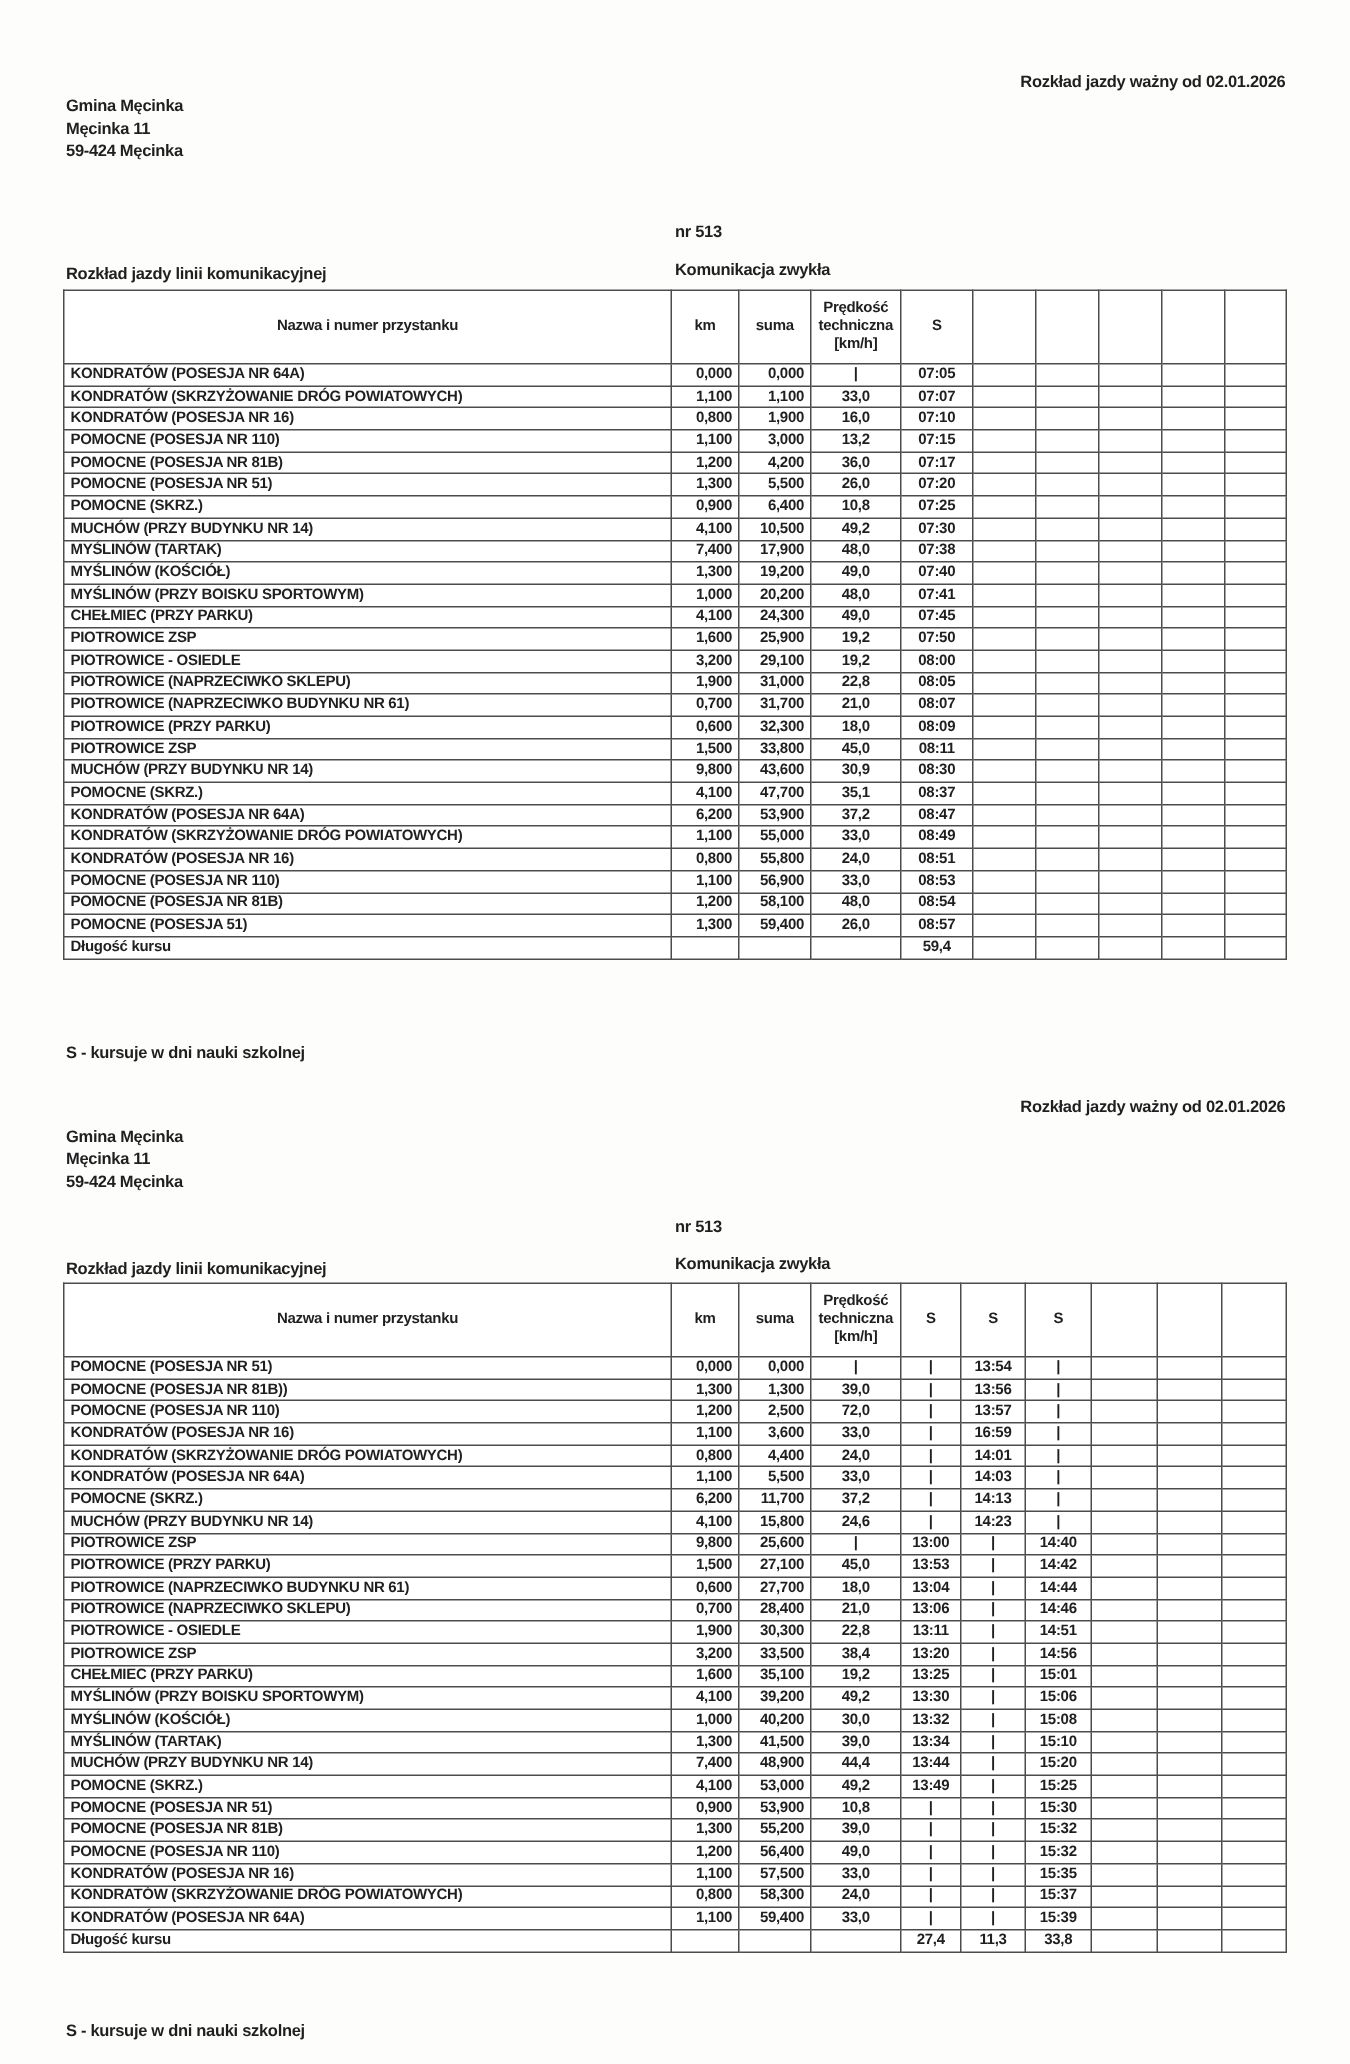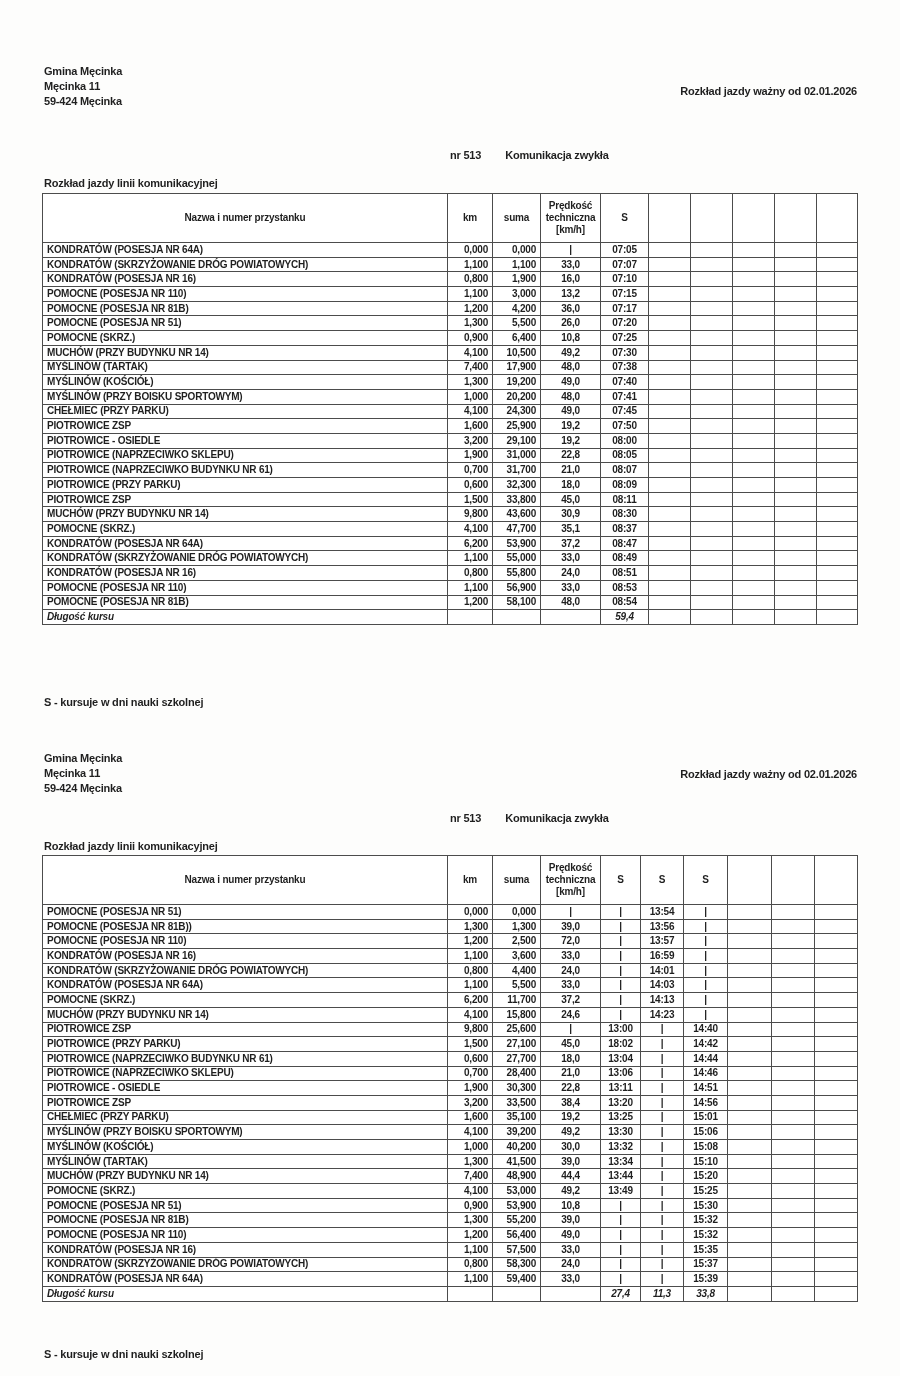--- a/index.html
+++ b/index.html
@@ -6,24 +6,24 @@
   body{
     width:900px;height:1376px;
     background:#fdfdfc;
     position:relative;
     font-family:"Liberation Sans", sans-serif;
     color:#1f1f1f;
     -webkit-font-smoothing:antialiased;
   }
   .abs{position:absolute;}
   .hdr-text{font-size:11px;font-weight:bold;letter-spacing:-0.2px;line-height:14.5px;}
-  .date-line{right:43px;text-align:right;margin-top:36px;}
+  .date-line{right:43px;text-align:right;}
   .addr div{line-height:14.8px;}
   .route-block div{line-height:14.5px;margin-top:28px;}
-  .nr-block{display:flex;gap:24px;}
+  .nr-block{display:flex;gap:10px;flex-direction:column;}
   .note{font-size:11px;font-weight:bold;letter-spacing:-0.2px;}
 
   table.tt{
     border-collapse:collapse;
     table-layout:fixed;
     width:815px;
     background:#fff;
   }
   table.tt th, table.tt td{
     border:1px solid #4c4c4c;
@@ -42,21 +42,21 @@
   }
   table.tt td{
     height:13.7px;
     padding:0 2px;
     text-align:center;
     vertical-align:middle;
     line-height:12px;
   }
   table.tt td.c0{text-align:left;padding-left:4px;}
   table.tt td.c1, table.tt td.c2{text-align:right;padding-right:4px;}
-  table.tt tr.footer-row td{font-style:italic;}
+  table.tt tr.footer-row td{}
 </style>
 </head>
 <body>
 
 <div class="abs hdr-text date-line" style="top:48px;">Rozkład jazdy ważny od 02.01.2026</div>
 
 <div class="abs hdr-text addr" style="top:64px;left:44px;">
   <div>Gmina Męcinka</div>
   <div>Męcinka 11</div>
   <div>59-424 Męcinka</div>
@@ -395,20 +395,32 @@
         <td class="c1">1,200</td>
         <td class="c2">58,100</td>
         <td class="c3">48,0</td>
         <td class="c4">08:54</td>
         <td class="c5"></td>
         <td class="c6"></td>
         <td class="c7"></td>
         <td class="c8"></td>
         <td class="c9"></td>
       </tr>
+      <tr>
+        <td class="c0">POMOCNE (POSESJA 51)</td>
+        <td class="c1">1,300</td>
+        <td class="c2">59,400</td>
+        <td class="c3">26,0</td>
+        <td class="c4">08:57</td>
+        <td class="c5"></td>
+        <td class="c6"></td>
+        <td class="c7"></td>
+        <td class="c8"></td>
+        <td class="c9"></td>
+      </tr>
       <tr class="footer-row">
         <td class="c0">Długość kursu</td>
         <td class="c1"></td>
         <td class="c2"></td>
         <td class="c3"></td>
         <td class="c4">59,4</td>
         <td class="c5"></td>
         <td class="c6"></td>
         <td class="c7"></td>
         <td class="c8"></td>
@@ -573,21 +585,21 @@
         <td class="c6">14:40</td>
         <td class="c7"></td>
         <td class="c8"></td>
         <td class="c9"></td>
       </tr>
       <tr>
         <td class="c0">PIOTROWICE (PRZY PARKU)</td>
         <td class="c1">1,500</td>
         <td class="c2">27,100</td>
         <td class="c3">45,0</td>
-        <td class="c4">18:02</td>
+        <td class="c4">13:53</td>
         <td class="c5">|</td>
         <td class="c6">14:42</td>
         <td class="c7"></td>
         <td class="c8"></td>
         <td class="c9"></td>
       </tr>
       <tr>
         <td class="c0">PIOTROWICE (NAPRZECIWKO BUDYNKU NR 61)</td>
         <td class="c1">0,600</td>
         <td class="c2">27,700</td>

